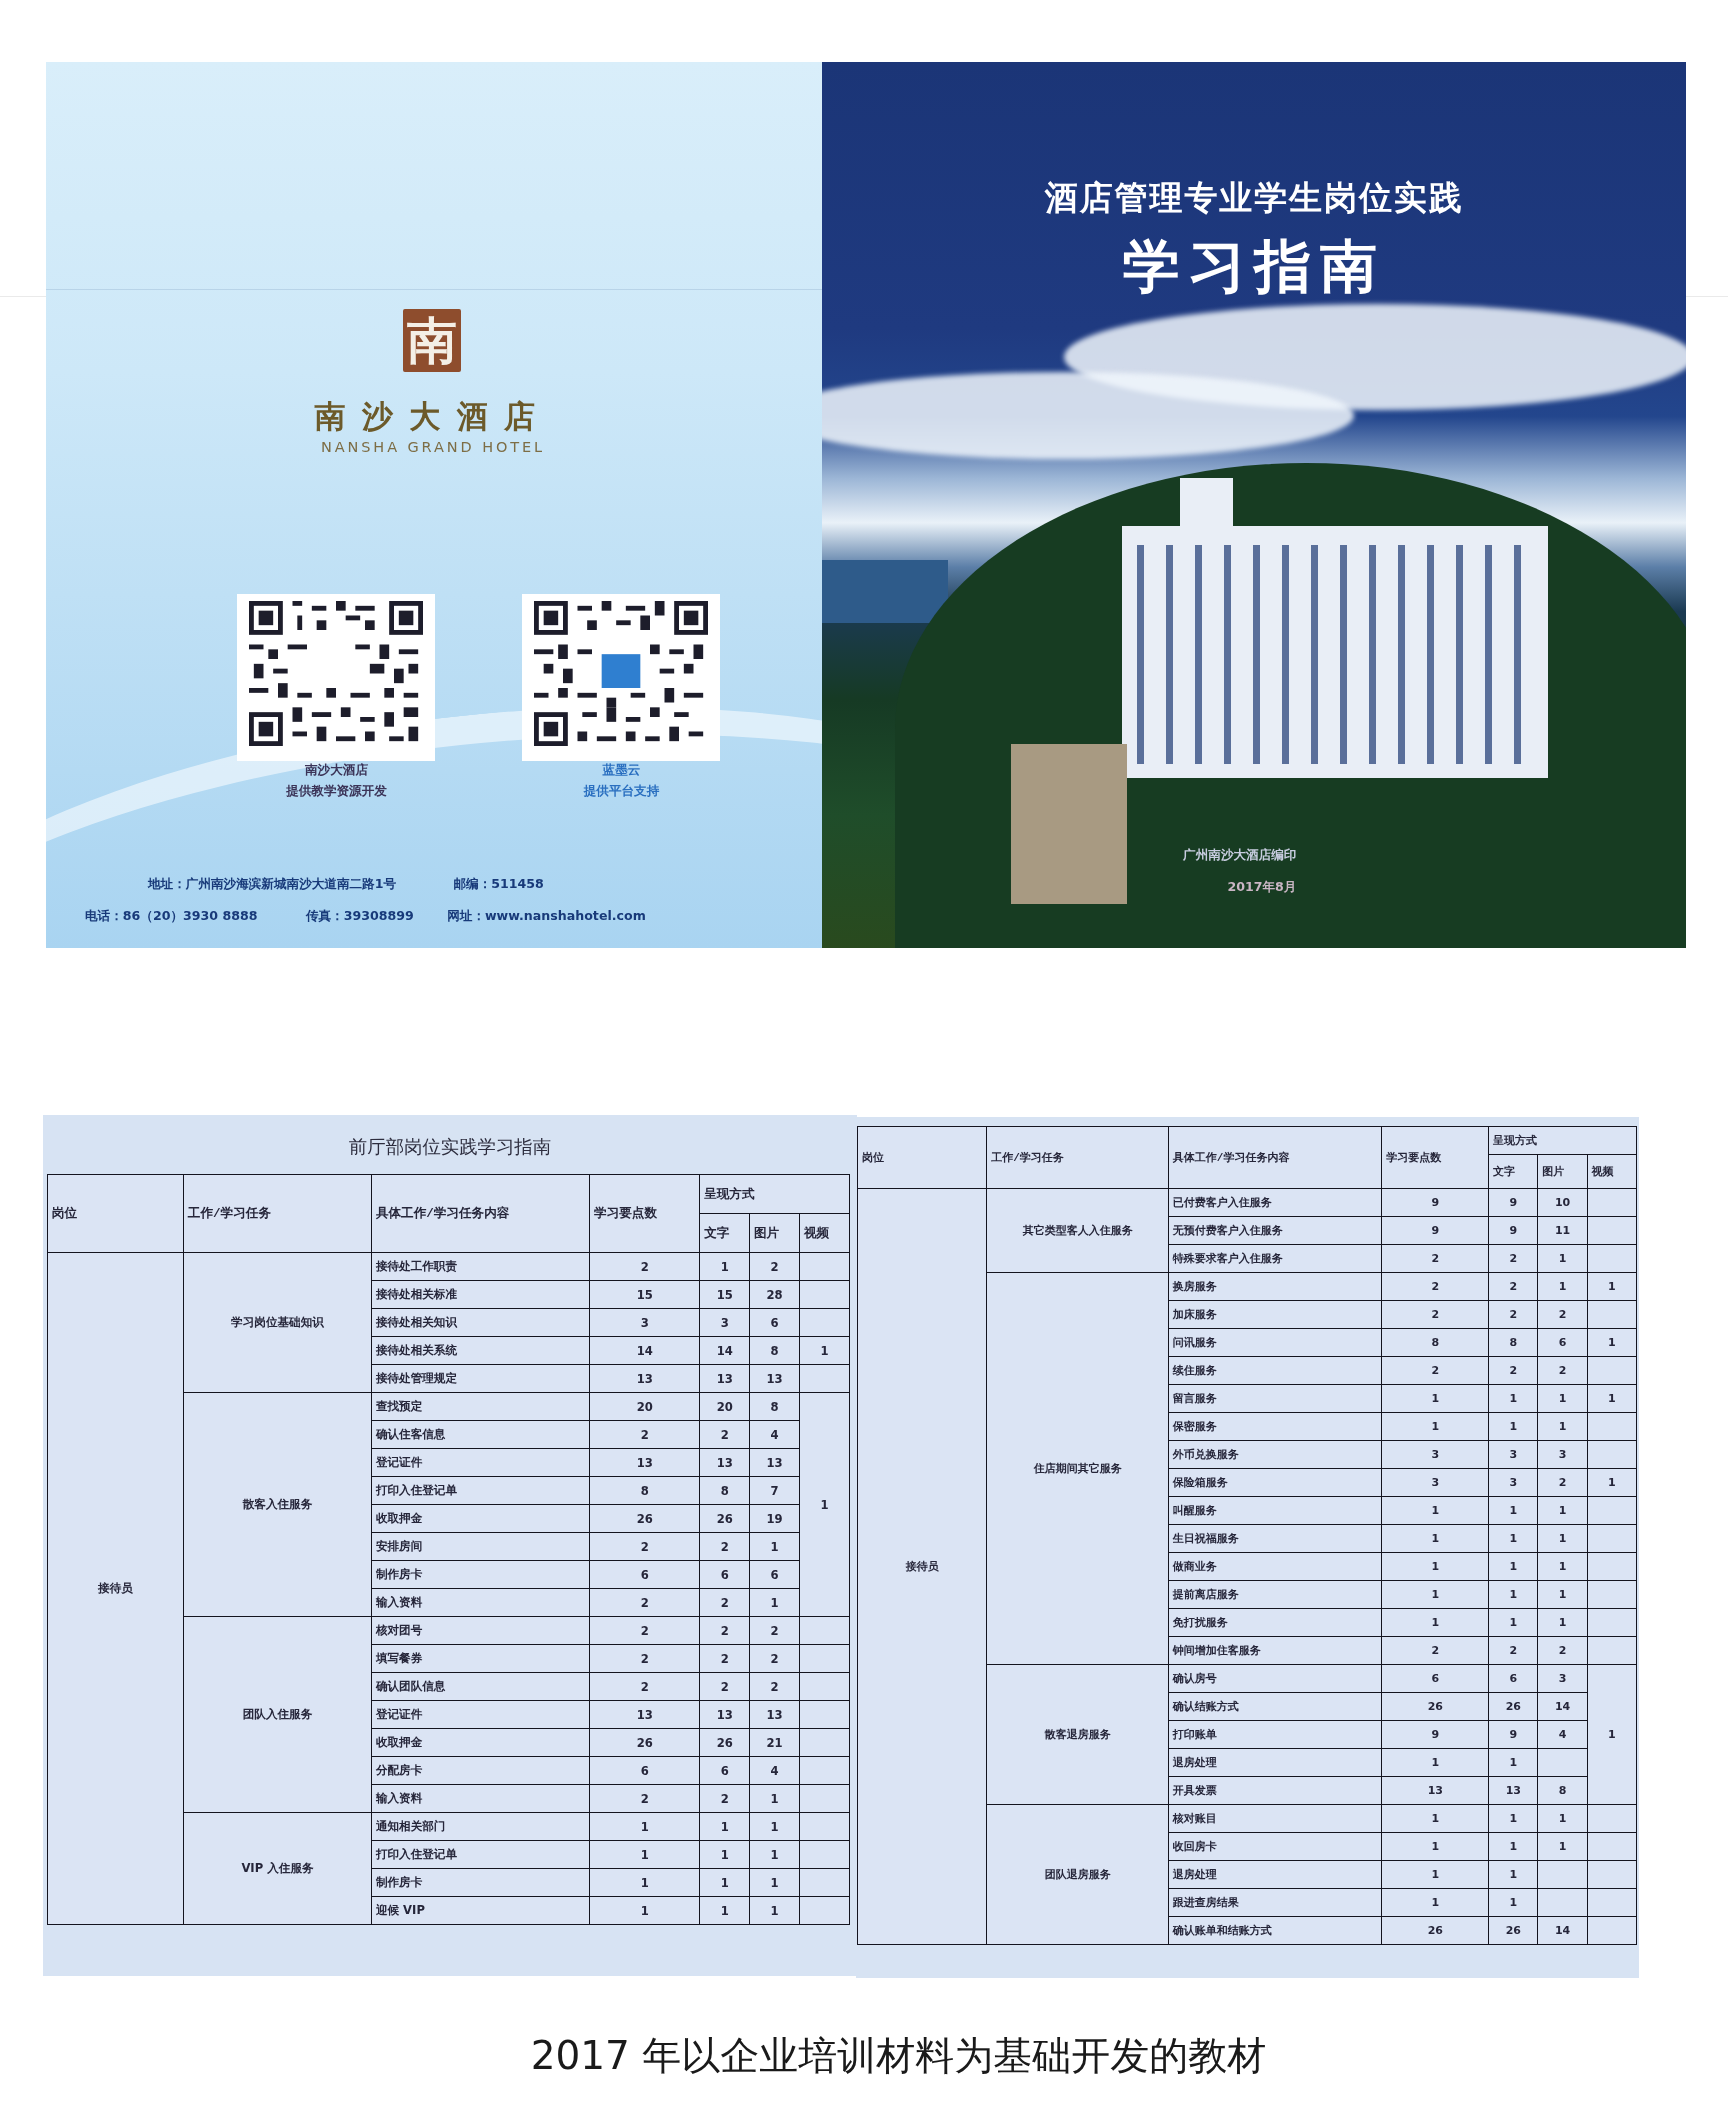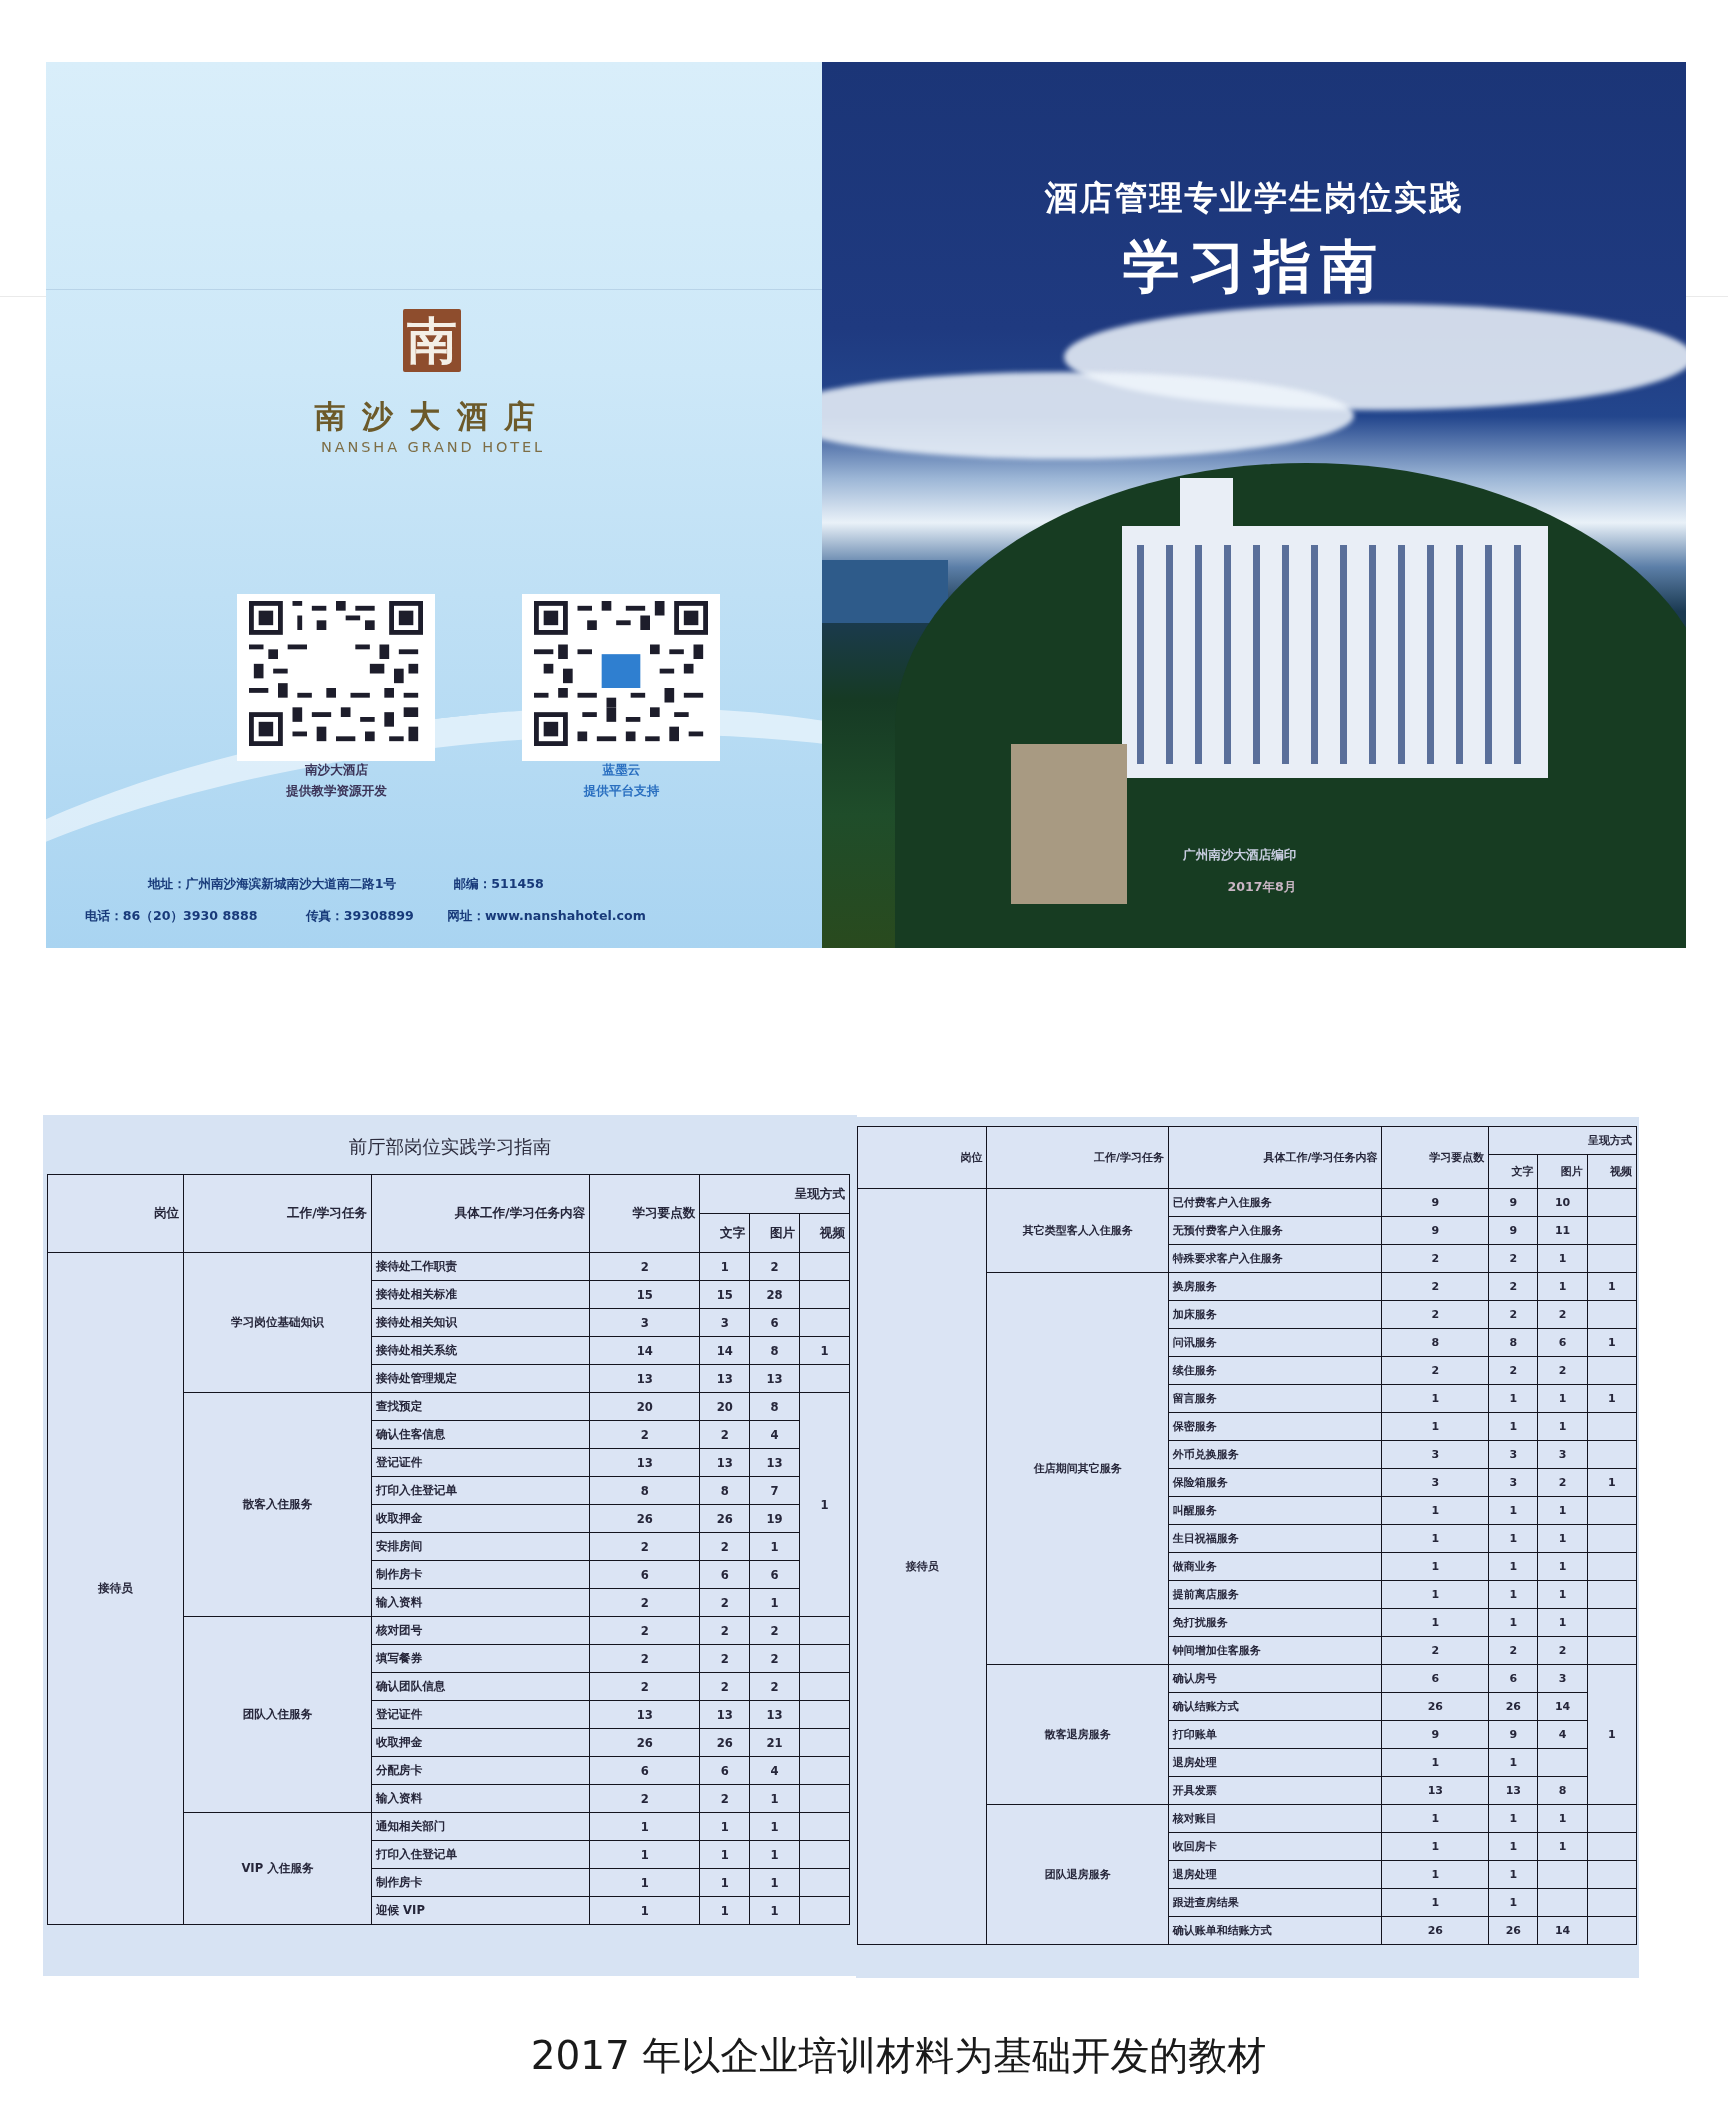--- a/index.html
+++ b/index.html
@@ -82,21 +82,21 @@
   table.guide {
     position: absolute; border-collapse: collapse; table-layout: fixed; background: #dbe4f4;
     font-weight: bold; color: #26263a;
   }
   .sheet.left table.guide { left: 3.9px; top: 59px; width: 803px; }
   .sheet.right table.guide { left: 1px; top: 8.7px; width: 780px; }
   table.guide th, table.guide td {
     border: 1.9px solid #14141f; padding: 0 3.9px; font-size: 11.6px; height: 27px; overflow: hidden; white-space: nowrap;
   }
   .sheet.right table.guide th, .sheet.right table.guide td { height: 27px; font-size: 11px; }
-  table.guide th { text-align: right; font-size: 12.6px; }
+  table.guide th { text-align: left; font-size: 12.6px; font-family: Liberation Mono, monospace; }
   table.guide td.num { text-align: center; }
   table.guide td.mid { text-align: center; }
   table.guide td.item { text-align: left; }
   .caption {
     position: absolute; left: 0; top: 2029px; width: 100%; text-align: center; font-size: 39px; color: #1a1a1a;
     font-family: "DejaVu Sans", sans-serif;
     margin-left: 34px;
   }
   .page-rule { position: absolute; left: 0; top: 296px; width: 100%; height: 1px; background: #eaeaea; }
 </style>

